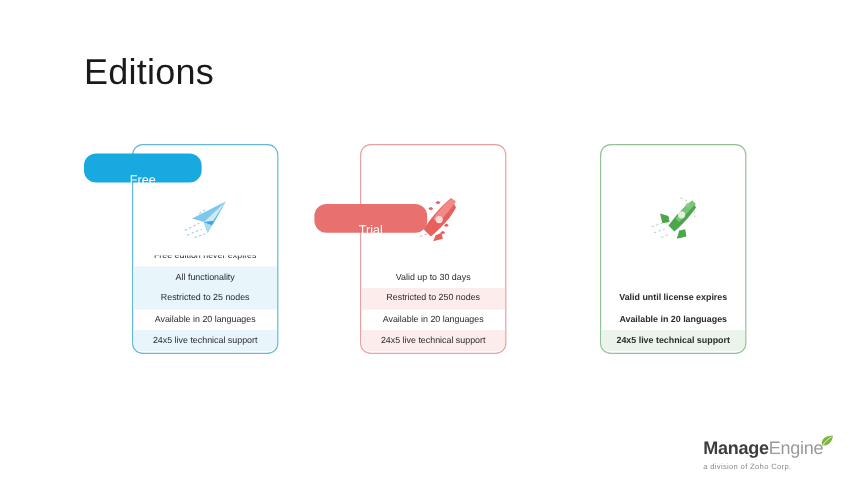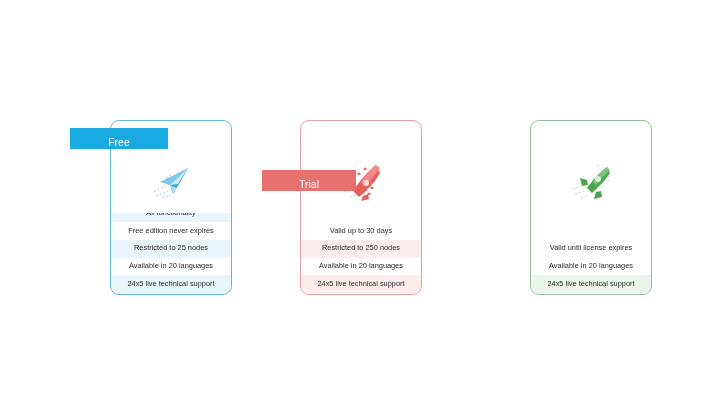--- a/index.html
+++ b/index.html
@@ -47,35 +47,35 @@
     top: 0;
     width: 122px;
     height: 175px;
     border: 1px solid #9ec8dd;
     border-radius: 9px;
     background: #ffffff;
     box-sizing: border-box;
   }
   .card.free  { left: 110px;  border-color: #63b7d8; }
   .card.trial { left: 300px;  border-color: #e8a0a0; }
-  .card.pro   { left: 530px;  border-color: #94c096; }
+  .card.pro   { left: 500px;  border-color: #94c096; font-weight: bold; }
 
   
   .badge {
     position: absolute;
     top: 8px;
     height: 21px;
     line-height: 21px;
-    border-radius: 0;
+    border-radius: 10px;
     color: #ffffff;
     font-size: 10.5px;
     text-align: center;
     white-space: nowrap;
     box-sizing: border-box;
-    padding: 4px 10px;
+    padding: 12px 10px;
   }
   .badge.free {
     left: 70px;
     width: 98px;
     background: #17a9e0;
   }
   .badge.trial {
     left: 262px;
     width: 94px;
     background: #e8706e;
@@ -164,45 +164,46 @@
     color: #8a8a8a;
     letter-spacing: 0.25px;
     white-space: nowrap;
   }
 </style>
 </head>
 <body>
 
 <div class="slide">
 
+  <div class="page-title">Editions</div>
 
   <div class="cards">
 
     <div class="card free">
       <div class="icon-wrap">
         <svg width="46" height="40" viewBox="0 0 46 40">
           <g stroke="#8fd0ec" stroke-width="0.9" fill="none" stroke-dasharray="2,2">
             <path d="M6 30 L18 24"></path>
             <path d="M8 34 L20 29"></path>
             <path d="M14 36 L23 33"></path>
             <path d="M18 16 L24 12"></path>
           </g>
           <path d="M40 6 L12 20 L22 23 Z" fill="#7ec7e8"></path>
           <path d="M40 6 L22 23 L25 32 Z" fill="#3ba6d8"></path>
           <path d="M40 6 L22 23 L22 23 L30 22 Z" fill="#cfeaf7"></path>
           <path d="M22 23 L25 32 L29 26 Z" fill="#a8dcf2"></path>
           <path d="M40 6 L30 22 L29 26 Z" fill="#5fb8e2"></path>
         </svg>
       </div>
       <div class="features">
+        <div class="feat">
+          <span>Free edition never expires</span>
+        </div>
         <div class="feat alt">
           <span>All functionality</span>
-        </div>
-        <div class="feat">
-          <span>Free edition never expires</span>
         </div>
         <div class="feat alt">
           <span>Restricted to 25 nodes</span>
         </div>
         <div class="feat">
           <span>Available in 20 languages</span>
         </div>
         <div class="feat alt">
           <span>24x5 live technical support</span>
         </div>
@@ -276,14 +277,26 @@
           <span>Available in 20 languages</span>
         </div>
         <div class="feat alt">
           <span>24x5 live technical support</span>
         </div>
       </div>
     </div>
 
   </div>
 
+  <div class="logo">
+    <div class="logo-mark">
+      <span class="logo-manage">Manage</span><span class="logo-engine">Engine</span>
+      <span class="logo-leaf">
+        <svg width="11" height="12" viewBox="0 0 11 12">
+          <path d="M10 1 C4 1 0 4 1 9 C5 10 10 7 10 1 Z" fill="#7cb342"></path>
+          <path d="M9 2 C6 4 3 6 2 9" stroke="#ffffff" stroke-width="0.7" fill="none"></path>
+        </svg>
+      </span>
+    </div>
+    <div class="logo-tagline">a division of Zoho Corp.</div>
+  </div>
 
 </div>
 
 </body></html>

